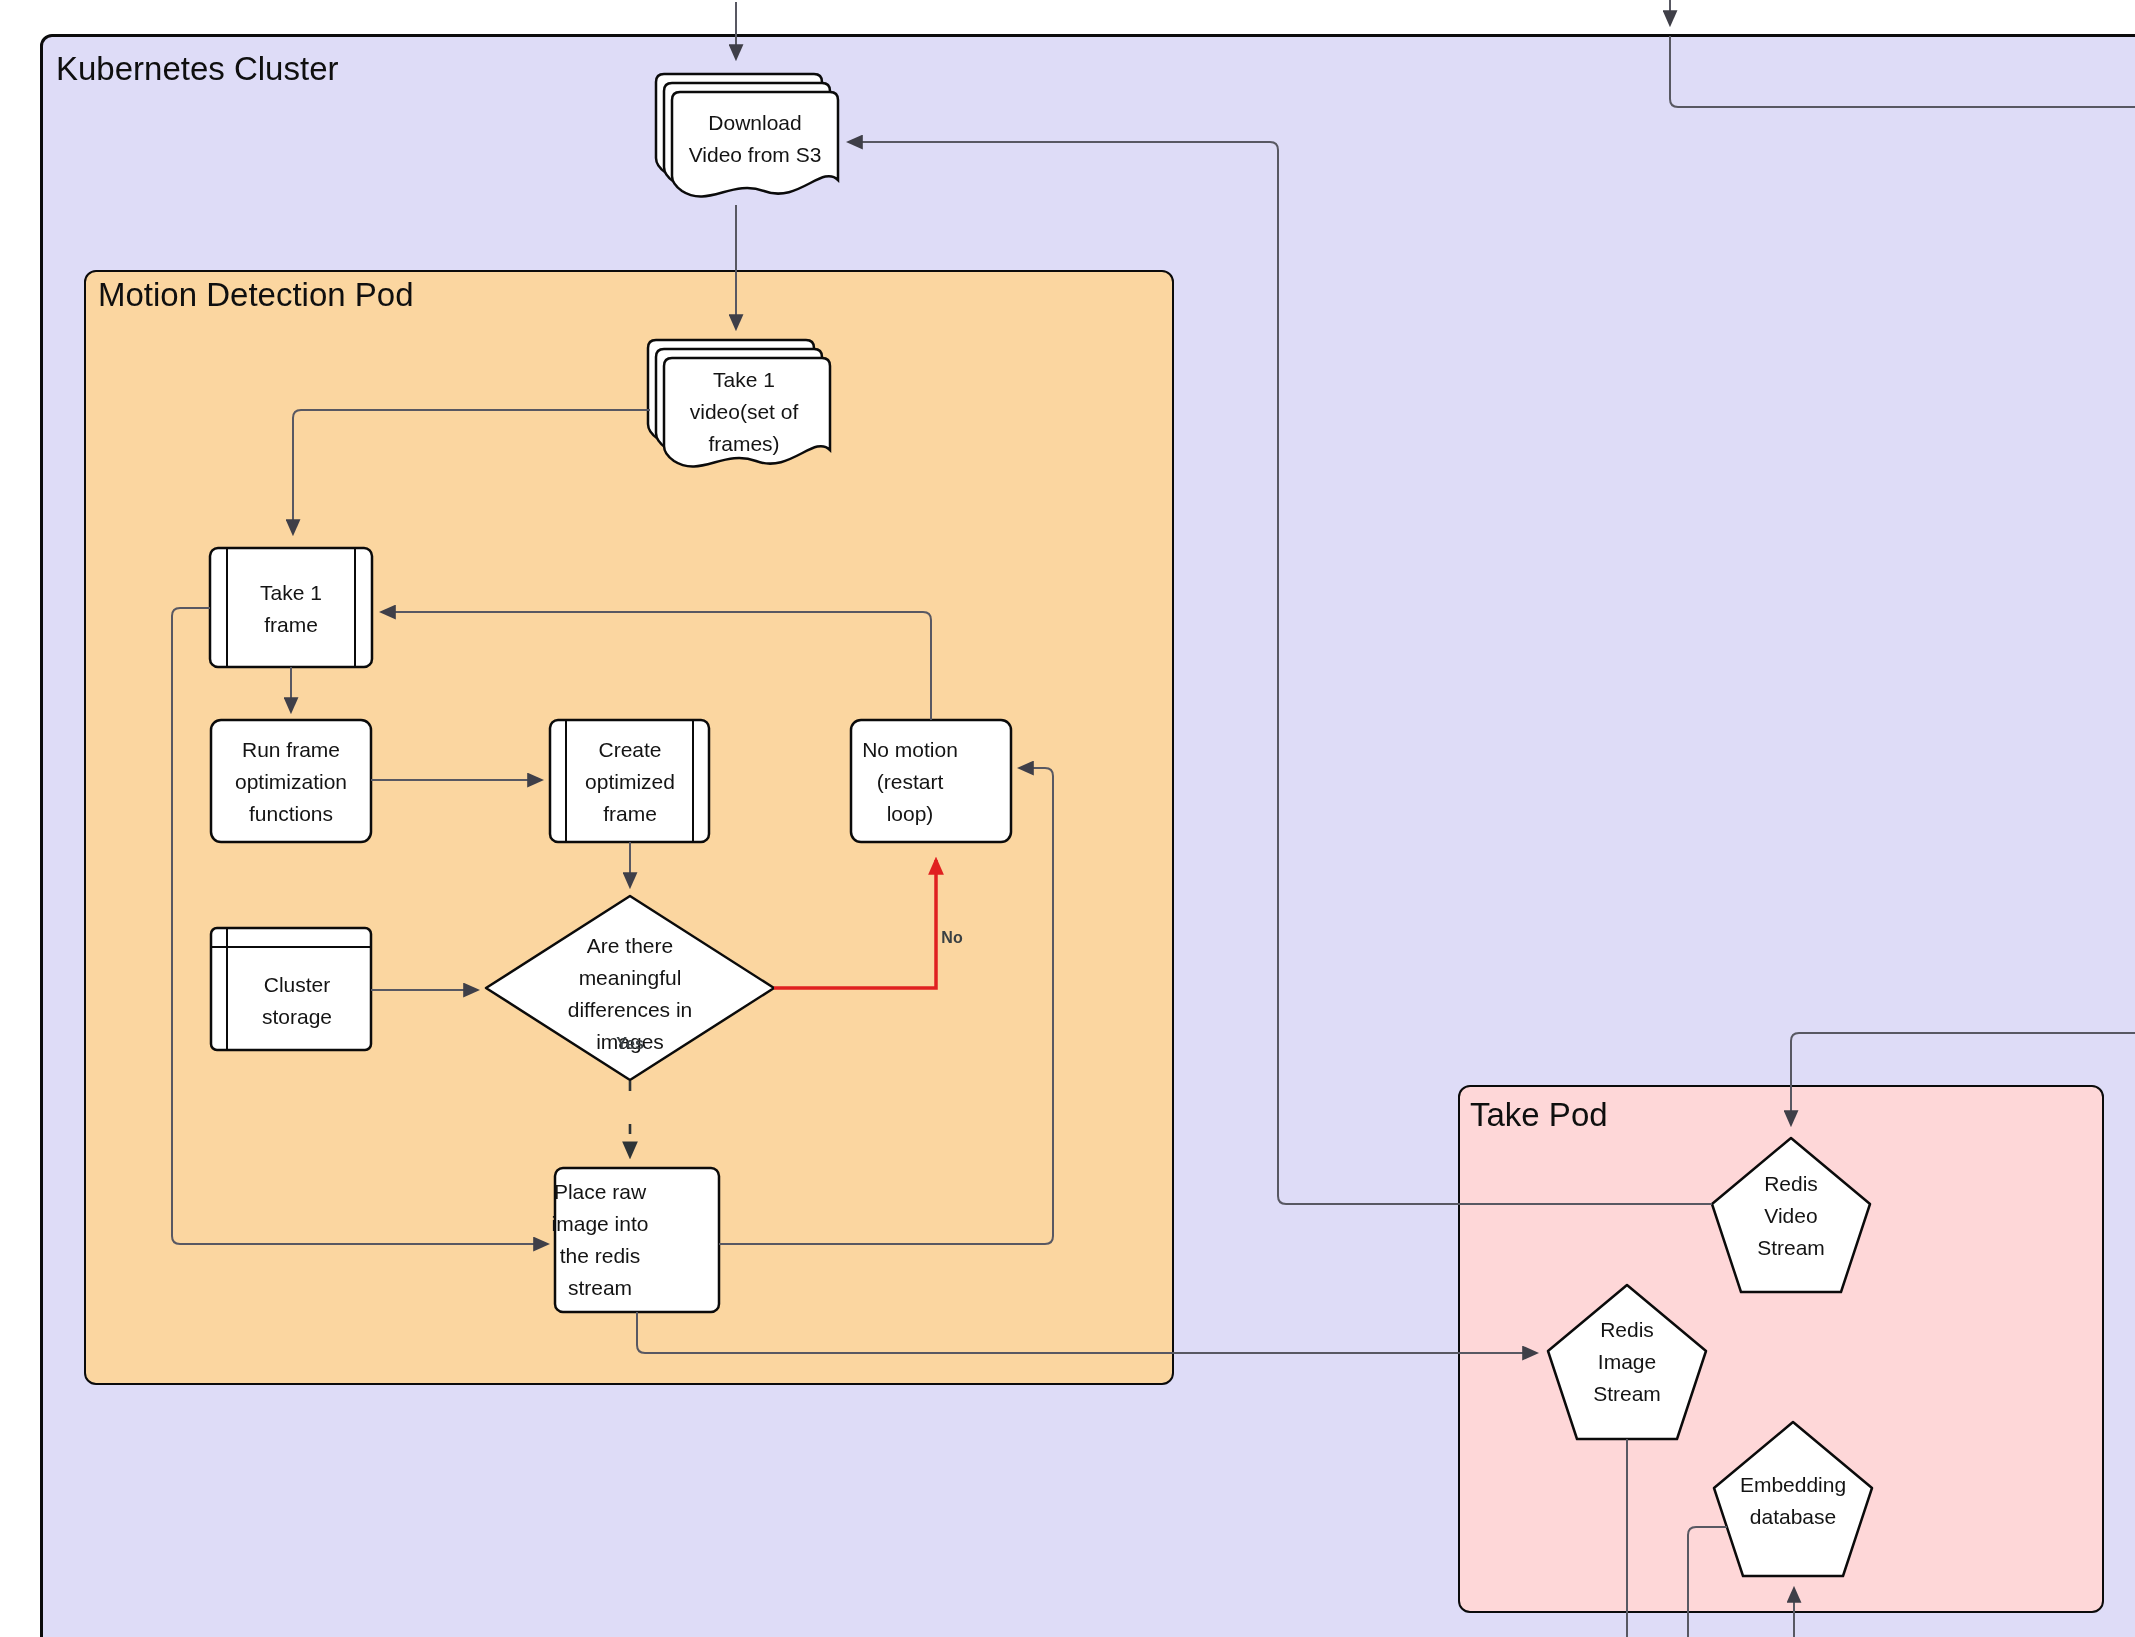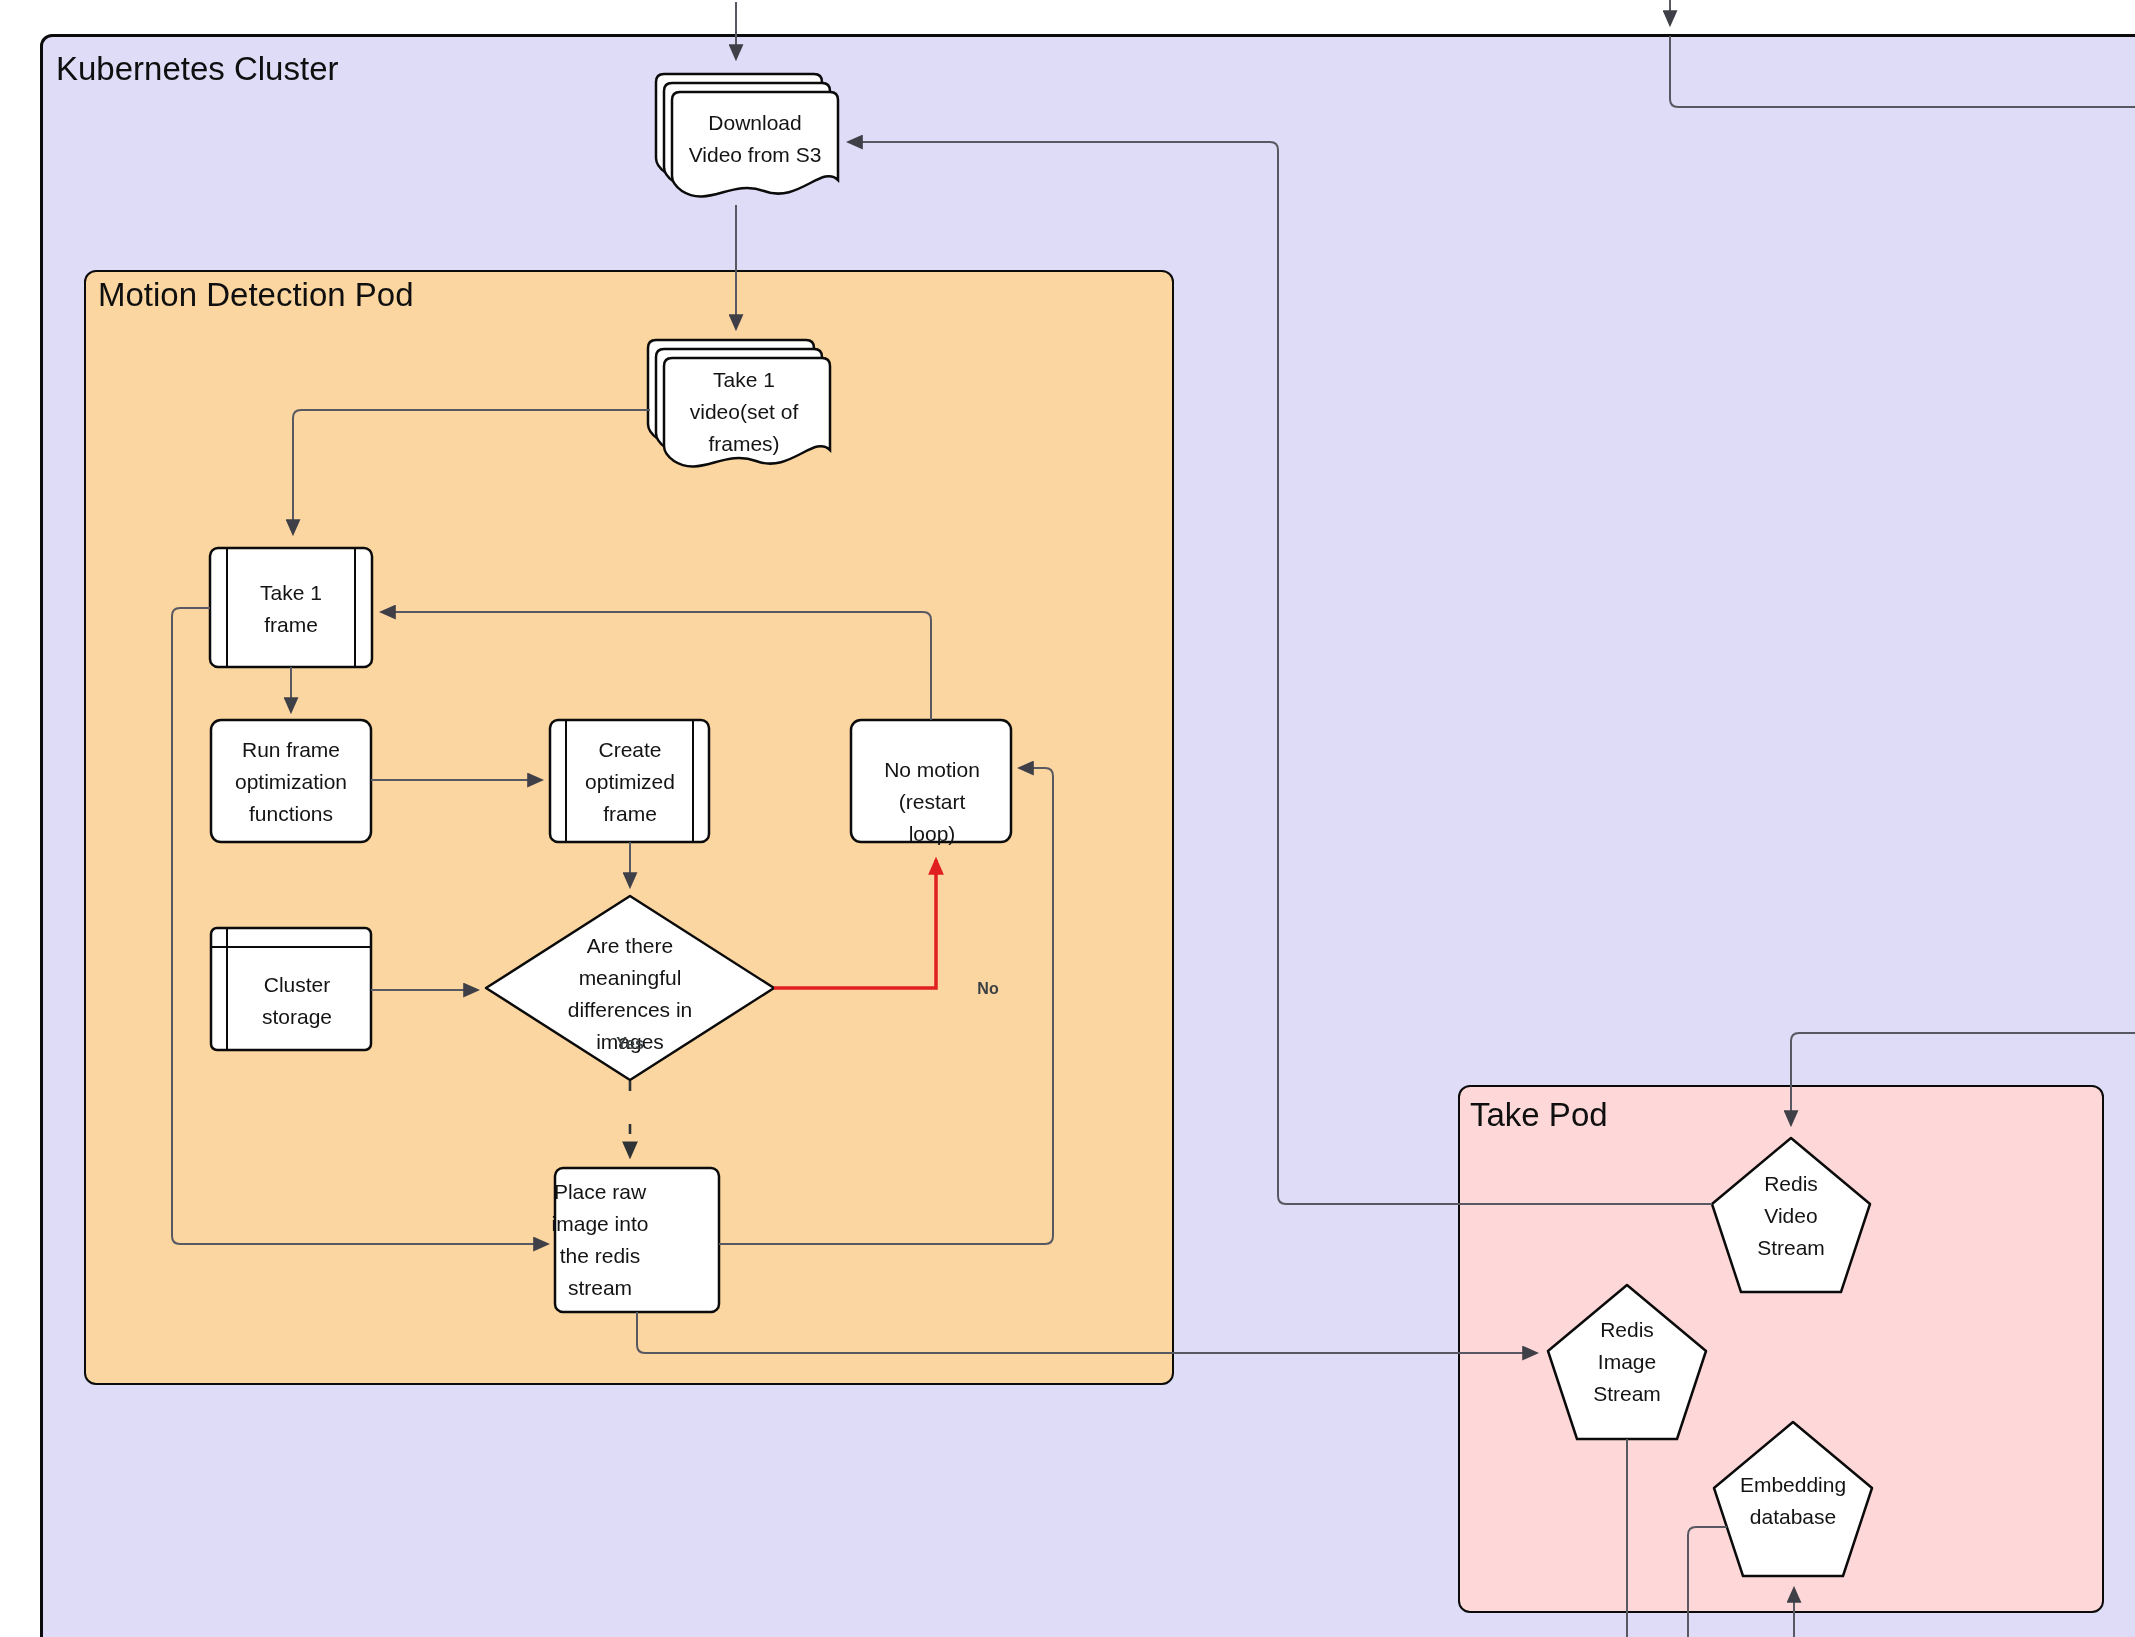--- a/index.html
+++ b/index.html
@@ -128,21 +128,21 @@
 video(set of
 frames)</div>
   <div class="node-label" style="left:291px;top:609px;">Take 1
 frame</div>
   <div class="node-label" style="left:291px;top:782px;">Run frame
 optimization
 functions</div>
   <div class="node-label" style="left:630px;top:782px;">Create
 optimized
 frame</div>
-  <div class="node-label" style="left:932px;top:782px;margin-top:20px;">No motion
+  <div class="node-label" style="left:910px;top:782px;">No motion
 (restart
 loop)</div>
   <div class="node-label" style="left:297px;top:1001px;">Cluster
 storage</div>
   <div class="node-label" style="left:630px;top:994px;">Are there
 meaningful
 differences in
 images</div>
   <div class="node-label" style="left:600px;top:1240px;">Place raw
 image into
@@ -151,15 +151,15 @@
   <div class="node-label" style="left:1791px;top:1216px;">Redis
 Video
 Stream</div>
   <div class="node-label" style="left:1627px;top:1362px;">Redis
 Image
 Stream</div>
   <div class="node-label" style="left:1793px;top:1501px;">Embedding
 database</div>
 
   <div class="edge-label" style="left:630px;top:1044px;">Yes</div>
-  <div class="edge-label" style="left:952px;top:989px;margin-left:36px;">No</div>
+  <div class="edge-label" style="left:952px;top:938px;">No</div>
 
 </div>
 
 </body></html>

